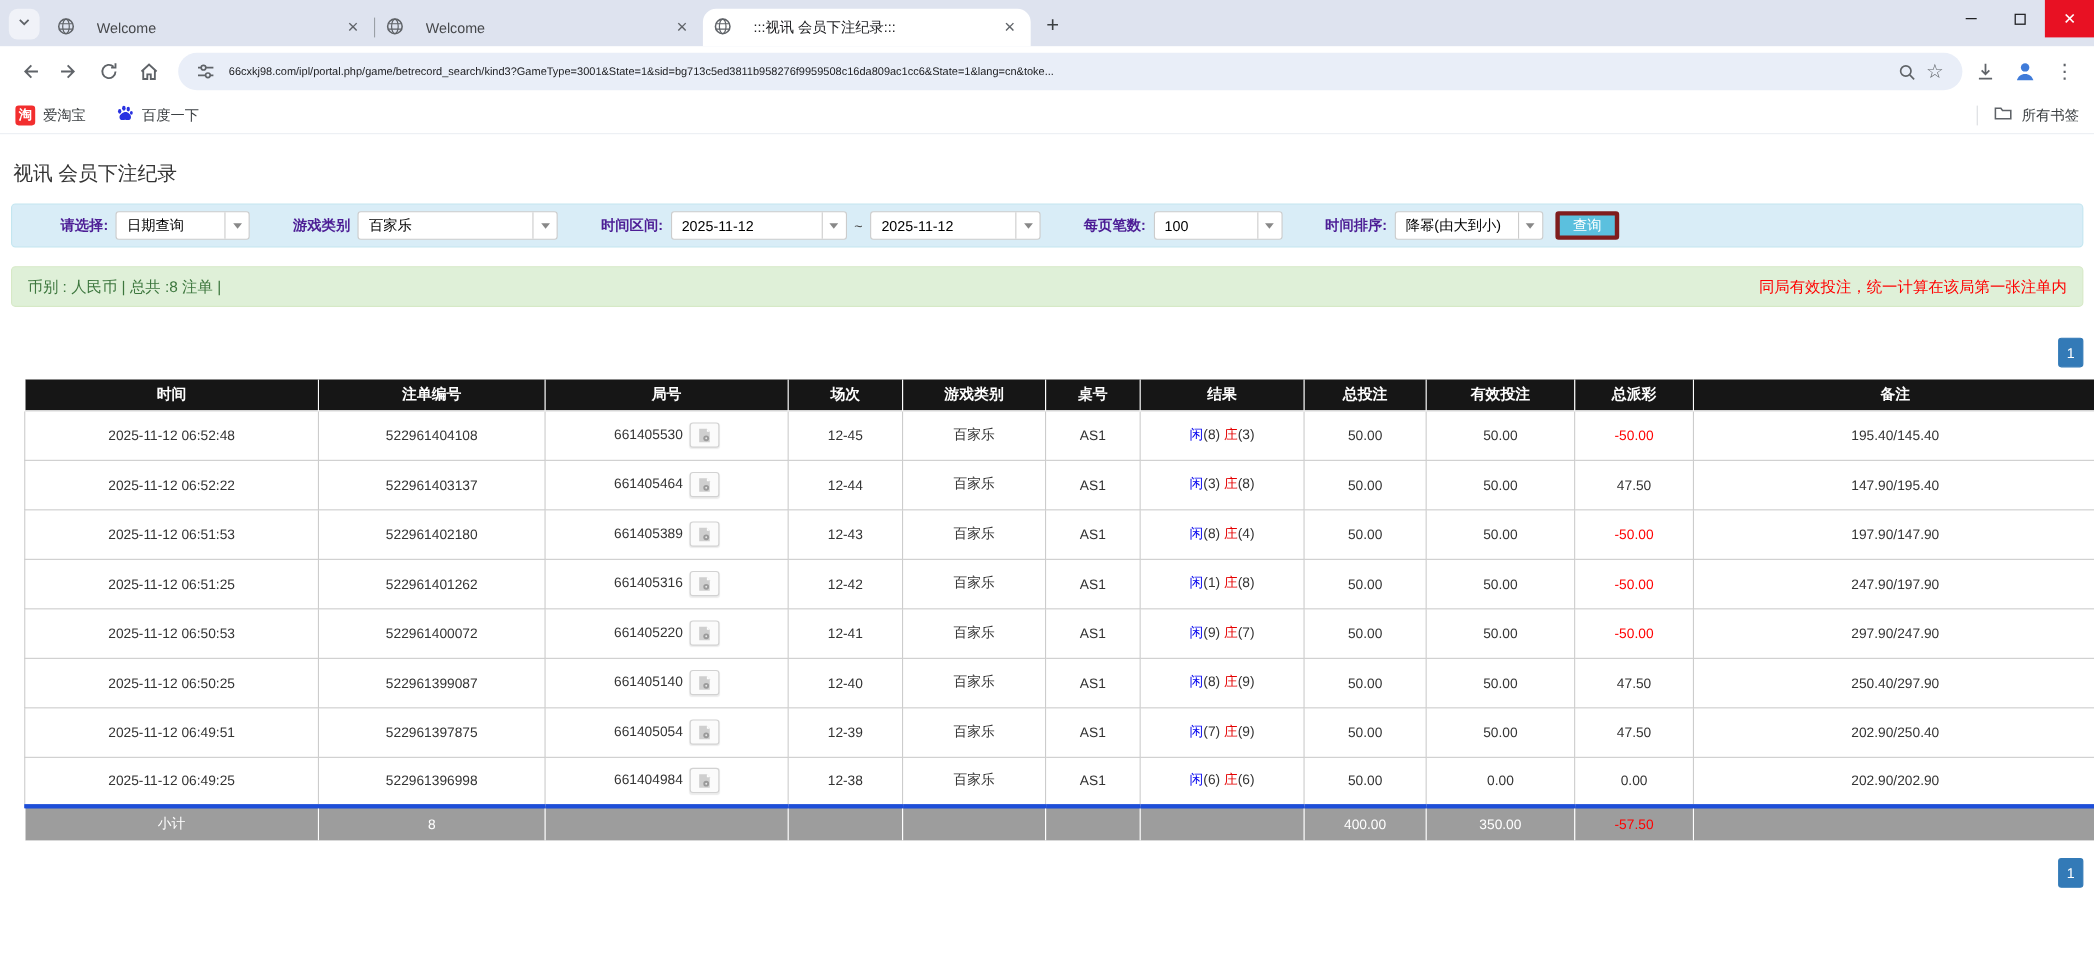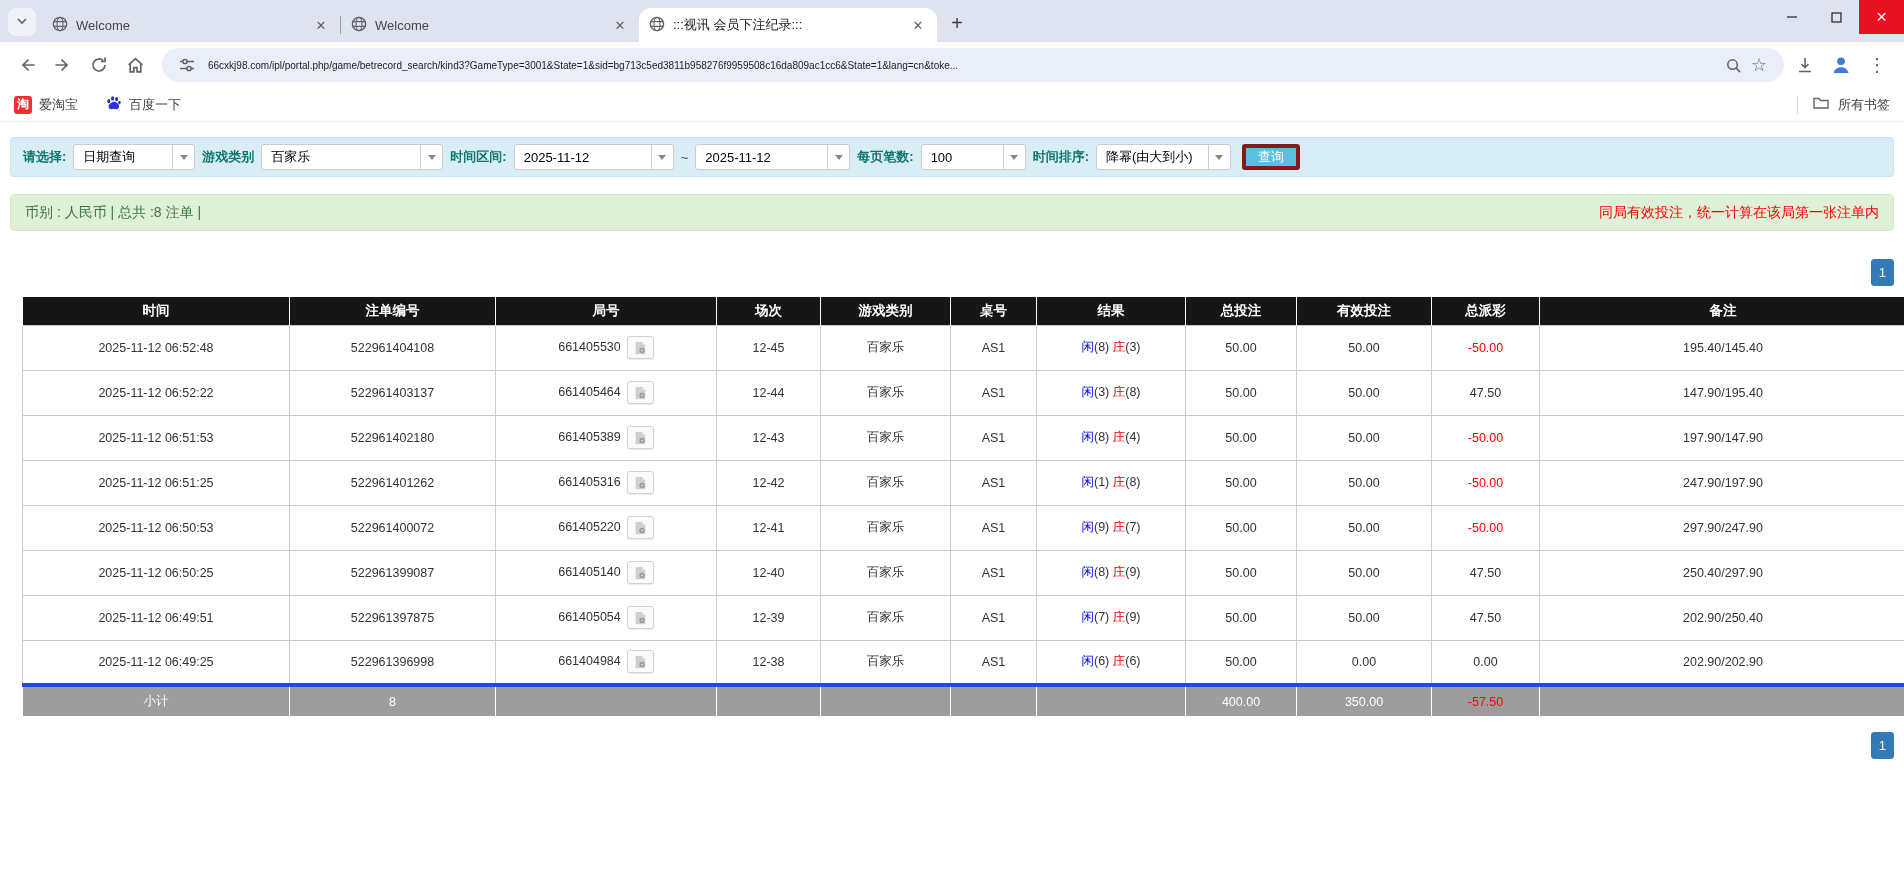--- a/index.html
+++ b/index.html
@@ -3,21 +3,21 @@
 <meta charset="utf-8">
 <style>
   * { margin:0; padding:0; box-sizing:border-box; }
   html,body { width:1904px; height:886px; overflow:hidden; background:#fff;
     font-family:"Liberation Sans","DejaVu Sans",sans-serif; }
 
   
   .tabstrip { position:relative; height:42px; background:#dee3ef; display:flex; align-items:flex-end; padding-left:8px; }
   .tab-search-btn { position:relative; width:28px; height:28px; margin:0 6px 6px 0; border-radius:8px;
     background:rgba(255,255,255,.55); display:flex; align-items:center; justify-content:center; cursor:pointer; }
-  .tab { width:298px; height:34px; display:flex; align-items:center; gap:8px; padding:0 10px;
+  .tab { width:298px; height:34px; display:flex; align-items:center; gap:20px; padding:0 10px;
     border-radius:12px 12px 0 0; color:#45474a; font-size:13px; }
   .tab.active { background:#fff; color:#202124; }
   .tab-label { flex:1; white-space:nowrap; overflow:hidden; }
   .tab-close { width:18px; height:18px; border-radius:50%; display:flex; align-items:center; justify-content:center;
     font-size:13px; color:#5f6368; cursor:pointer; }
   .tab-divider { width:1px; height:18px; background:#9aa0a6; margin-bottom:8px; }
   .new-tab-btn { width:28px; height:28px; margin:0 0 5px 6px; display:flex; align-items:center; justify-content:center;
     font-size:20px; color:#3c4043; cursor:pointer; }
   .win-controls { position:absolute; right:0; top:0; display:flex; }
   .win-btn { width:45px; height:34px; display:flex; align-items:center; justify-content:center; color:#202124; font-size:14px; }
@@ -41,21 +41,21 @@
     font-weight:bold; display:flex; align-items:center; justify-content:center; }
   .bm-right { margin-left:auto; display:flex; align-items:center; gap:8px; }
   .bm-vdiv { width:1px; height:18px; background:#dadce0; margin-right:6px; }
 
   
   .content { padding:0 10px; }
   .page-title { font-size:18px; font-weight:400; color:#333; margin:24px 2px 0; }
 
   .filter-bar { margin-top:15px; height:40px; background:#d9edf7; border:1px solid #c3e6f0; border-radius:4px;
     display:flex; align-items:center; padding:0 12px; gap:7px; font-size:13px; }
-  .flabel { color:#0f766e; font-weight:bold; white-space:nowrap; }
+  .flabel { color:#4c1d95; font-weight:bold; white-space:nowrap;margin-left:32px; }
   .fselect { height:26px; background:#fff; border:1px solid #ccc; border-radius:3px; display:flex; align-items:center;
     color:#000000; cursor:pointer; }
   .fselect .val { padding:0 9px; flex:1; white-space:nowrap; overflow:hidden; }
   .fselect .caret-box { width:22px; align-self:stretch; border-left:1px solid #ccc; display:flex; align-items:center; justify-content:center; }
   .caret { width:0; height:0; border-left:4px solid transparent; border-right:4px solid transparent; border-top:5px solid #888; }
   .range-sep { color:#444; }
   .btn-query { height:26px; margin-left:4px; padding:0 12px; background:#5bc0de; border:4px solid #7f1d1d;
     border-radius:3px; color:#fff; font-size:13px; cursor:pointer; }
 
   .info-bar { margin-top:17px; height:37px; background:#dff0d8; border:1px solid #d6e9c6; border-radius:4px;
@@ -232,20 +232,21 @@
       <svg width="18" height="18" viewBox="0 0 18 18" fill="none" stroke="#5f6368" stroke-width="1.4">
           <path d="M2 4.5h5L8.5 6.5H16v7.5H2z"></path>
         </svg>
     </span>
     <span>所有书签</span>
   </div>
 </div>
 
 <div class="content">
 
+  <h1 class="page-title">视讯 会员下注纪录</h1>
 
   <div class="filter-bar">
     <span class="flabel">请选择:</span>
     <div class="fselect" style="width:122px">
       <span class="val">日期查询</span>
       <span class="caret-box">
           <span class="caret"></span>
         </span>
     </div>
 
@@ -266,21 +267,21 @@
     </div>
     <span class="range-sep">~</span>
     <div class="fselect" style="width:155px">
       <span class="val">2025-11-12</span>
       <span class="caret-box">
           <span class="caret"></span>
         </span>
     </div>
 
     <span class="flabel">每页笔数:</span>
-    <div class="fselect" style="width:105px">
+    <div class="fselect" style="width:117px">
       <span class="val">100</span>
       <span class="caret-box">
           <span class="caret"></span>
         </span>
     </div>
 
     <span class="flabel">时间排序:</span>
     <div class="fselect" style="width:135px">
       <span class="val">降幂(由大到小)</span>
       <span class="caret-box">

